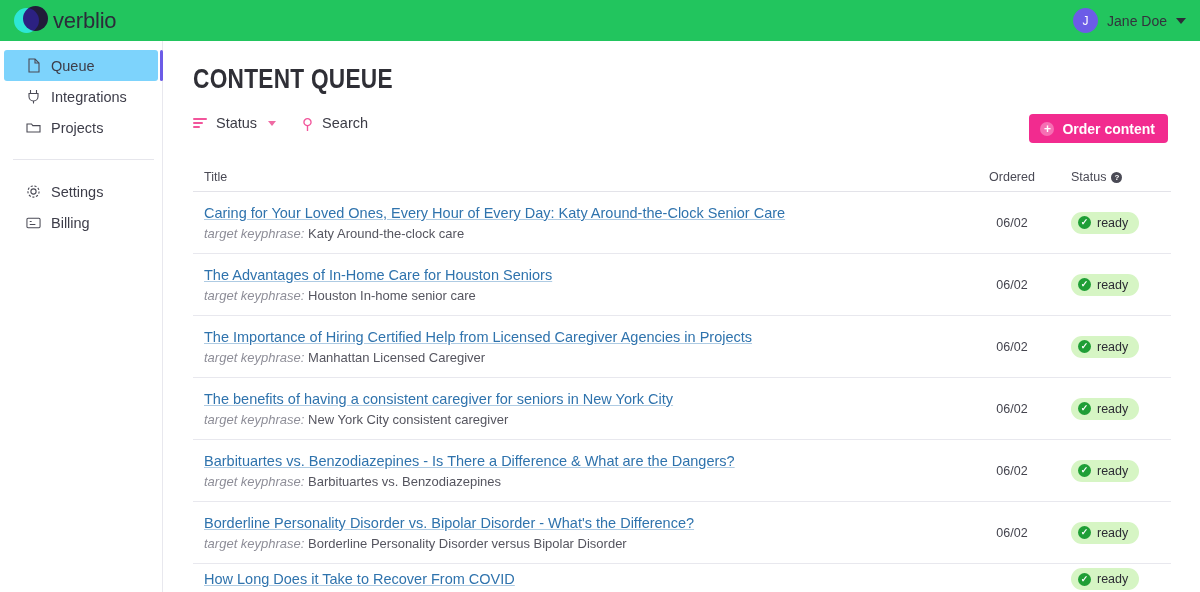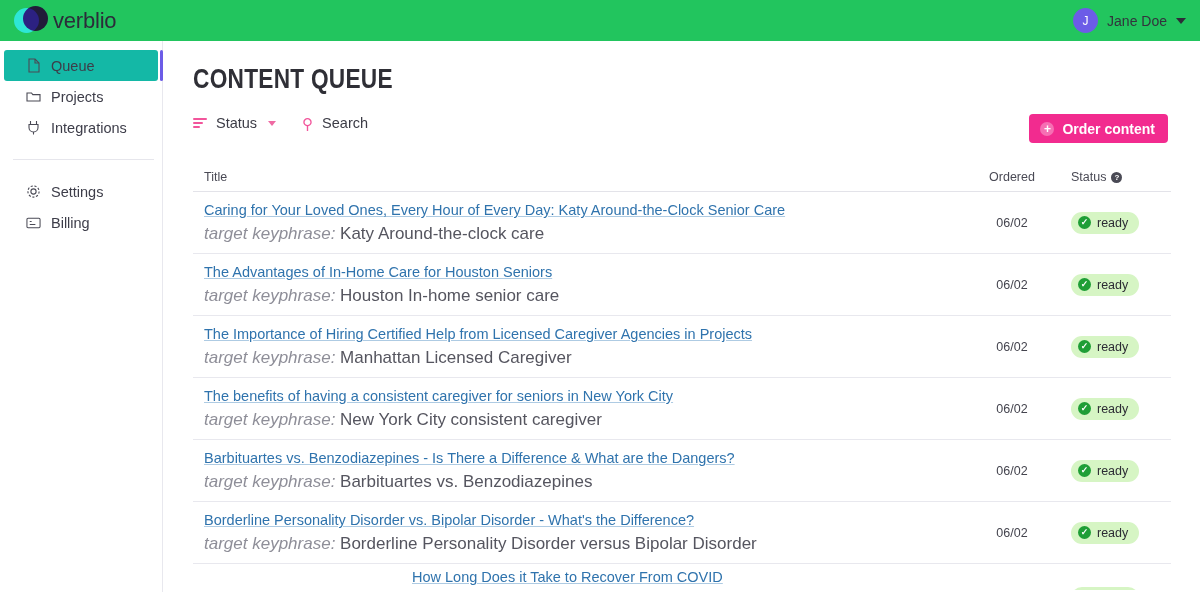--- a/index.html
+++ b/index.html
@@ -55,21 +55,21 @@
     position: absolute; top: 41px; left: 0; width: 163px; height: 551px;
     background: #ffffff; border-right: 1px solid #e8e8ee;
   }
   .nav-item {
     position: relative;
     height: 31px; margin: 0 4px; padding-left: 22px;
     display: flex; align-items: center; gap: 10px;
     font-size: 14.5px; color: #3d3d49; cursor: pointer; border-radius: 3px;
   }
   .nav-item .ico { width: 15px; height: 15px; display:flex; align-items:center; justify-content:center; }
-  .nav-item.active { background: #14b8a6; }
+  .nav-item.active { background: #7dd3fc; }
   .nav-item.active::after {
     content: ""; position: absolute; right: -5px; top: 0;
     width: 3px; height: 31px; background: #6c5ce7; border-radius: 2px;
   }
   .nav-spacer { height: 9px; }
   .nav-divider { height: 1px; background: #e6e6ec; margin: 16px 8px 16px 13px; }
 
   
   .main { position: absolute; top: 41px; left: 163px; width: 1037px; height: 551px; background:#fff; }
   .page-title {
@@ -124,37 +124,37 @@
   .trow {
     display: flex; align-items: center; height: 62px;
     border-bottom: 1px solid #e8e8ee;
   }
   .cell-title { width: 770px; padding-left: 11px; }
   .row-link {
     display: inline-block; font-size: 14.5px; color: #2f73ad;
     text-decoration: underline; text-decoration-color: #aecbe3;
     cursor: pointer; line-height: 1.25;
   }
-  .row-kp { font-size: 17px; color: #55555f; margin-top: 4px; }
+  .row-kp { font-size: 13px; color: #55555f; margin-top: 4px; }
   .row-kp .kp-label { font-style: italic; color: #8e8e98; }
   .cell-ordered { width: 98px; text-align: center; font-size: 12.5px; color: #44444e; }
   .cell-status { width: 110px; padding-left: 10px; }
 
   .badge {
     display: inline-flex; align-items: center; gap: 6px;
     height: 22px; padding: 0 11px 0 7px;
     border-radius: 11px; background: #d6f5c4;
     font-size: 12.5px; color: #2c2c34;
   }
   .check-circle {
     width: 13px; height: 13px; border-radius: 50%; background: #1f9e36;
     display:flex; align-items:center; justify-content:center;
     color:#fff; font-size: 9px; line-height: 1; font-weight: 700;
   }
-  .trow.clipped { height: 26px; overflow: hidden; border-bottom: none; align-items: flex-end; padding-top: 4px; flex-direction: column; }
+  .trow.clipped { height: 26px; overflow: hidden; border-bottom: none; align-items: center; padding-top: 4px; }
 </style>
 </head>
 <body>
 
 <div class="app">
 
   <div class="topbar">
     <div class="brand">
       <span class="logo-mark">
         <span class="c1"></span>
@@ -175,35 +175,35 @@
       <span class="ico">
         <svg width="13" height="15" viewBox="0 0 13 15">
             <path d="M2 1h6l4 4v9H2z" fill="none" stroke="#4a4a55" stroke-width="1.1"></path>
             <path d="M8 1v4h4" fill="none" stroke="#4a4a55" stroke-width="1.1"></path>
           </svg>
       </span>
       <span>Queue</span>
     </div>
     <div class="nav-item">
       <span class="ico">
-        <svg width="15" height="13" viewBox="0 0 15 13">
-            <path d="M1 3h4.5l1.3 1.6H14V11H1z" fill="none" stroke="#4a4a55" stroke-width="1.1"></path>
-          </svg>
-      </span>
-      <span>Projects</span>
-    </div>
-    <div class="nav-item">
-      <span class="ico">
         <svg width="13" height="15" viewBox="0 0 13 15">
             <path d="M3.5 1v3M9.5 1v3" stroke="#4a4a55" stroke-width="1.1" fill="none"></path>
             <path d="M2 4.5h9v3a4.5 4.5 0 0 1-9 0z" fill="none" stroke="#4a4a55" stroke-width="1.1"></path>
             <path d="M6.5 12v2.5" stroke="#4a4a55" stroke-width="1.1"></path>
           </svg>
       </span>
       <span>Integrations</span>
+    </div>
+    <div class="nav-item">
+      <span class="ico">
+        <svg width="15" height="13" viewBox="0 0 15 13">
+            <path d="M1 3h4.5l1.3 1.6H14V11H1z" fill="none" stroke="#4a4a55" stroke-width="1.1"></path>
+          </svg>
+      </span>
+      <span>Projects</span>
     </div>
     <div class="nav-divider"></div>
     <div class="nav-item">
       <span class="ico">
         <svg width="15" height="15" viewBox="0 0 15 15">
             <circle cx="7.5" cy="7.5" r="2.6" fill="none" stroke="#4a4a55" stroke-width="1.1"></circle>
             <circle cx="7.5" cy="7.5" r="5.6" fill="none" stroke="#4a4a55" stroke-width="1.1" stroke-dasharray="2.2 1.6"></circle>
           </svg>
       </span>
       <span>Settings</span>

